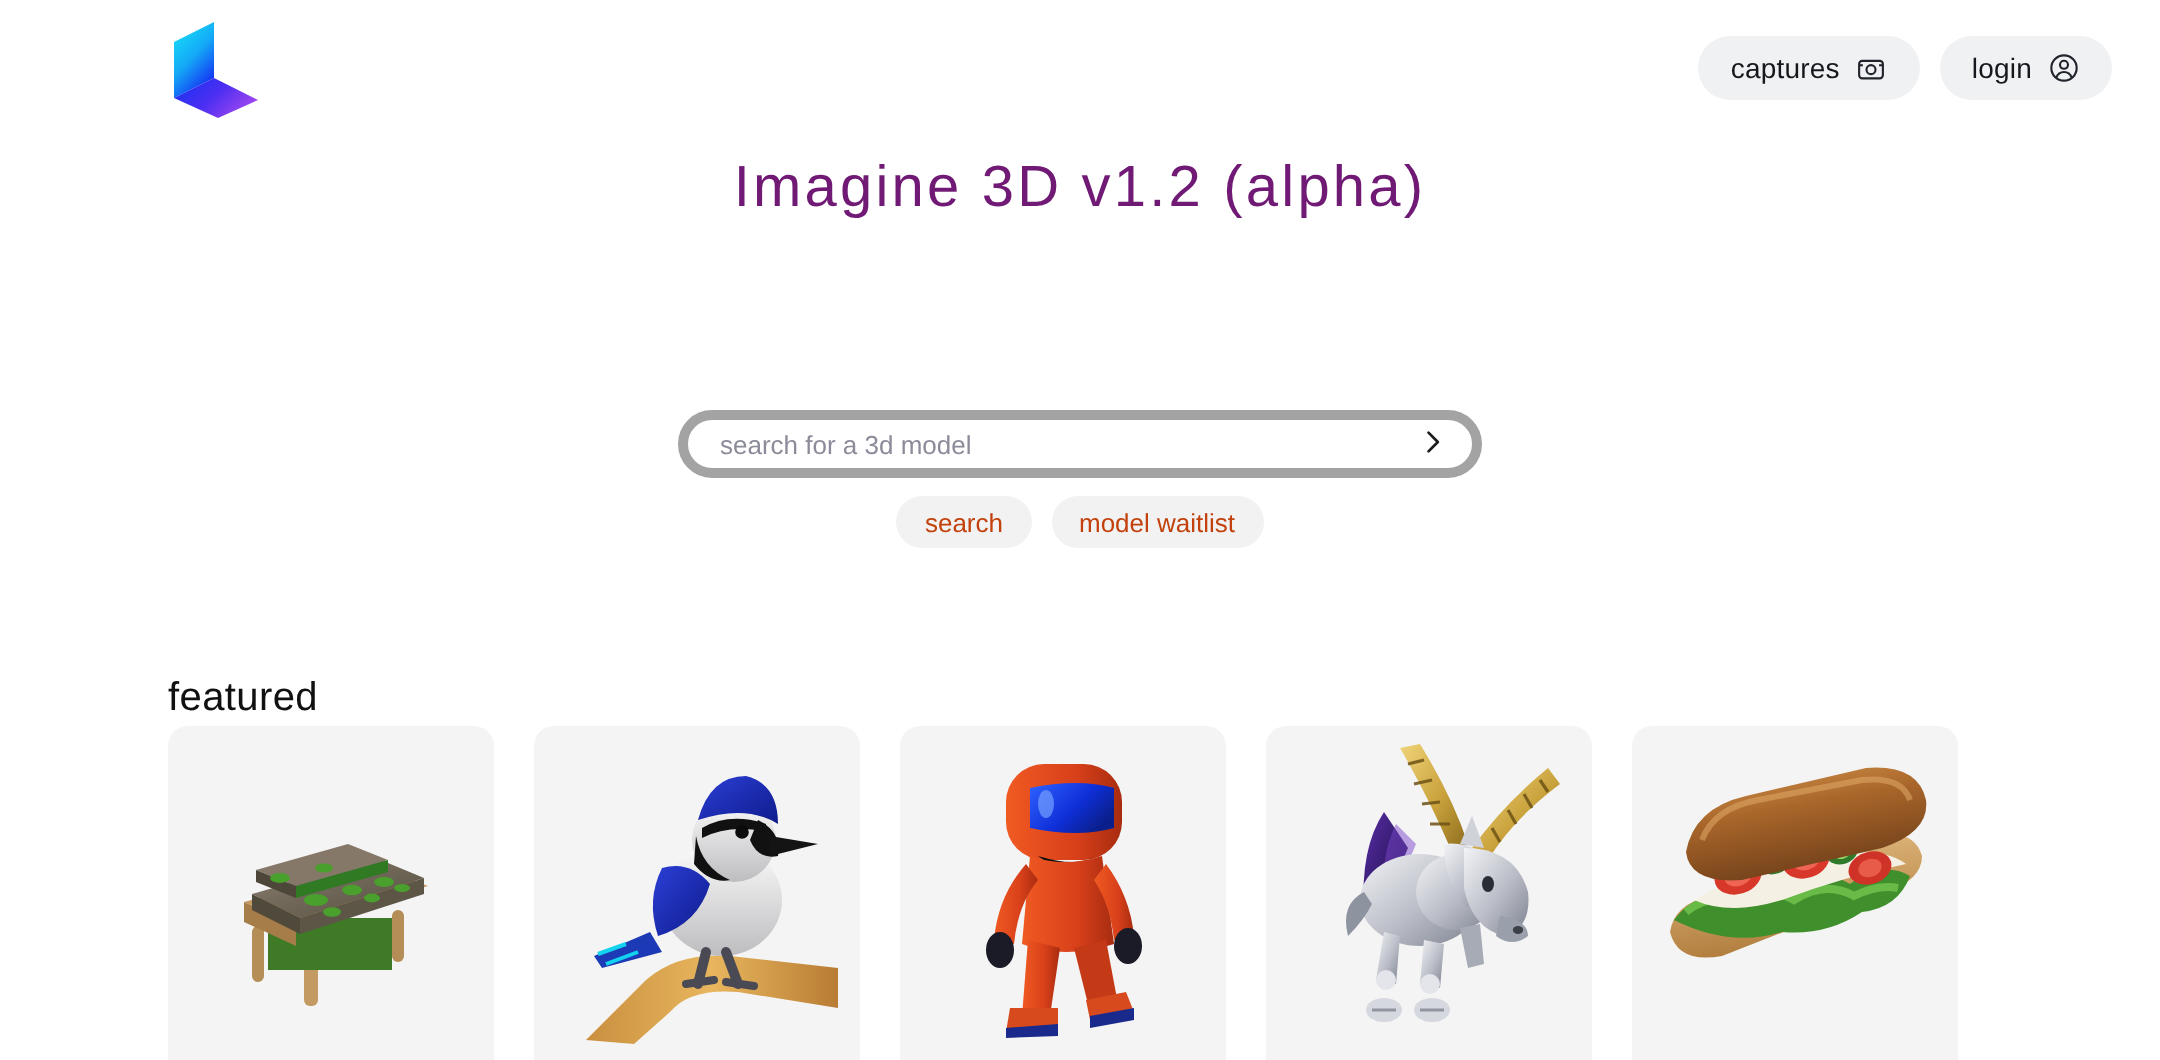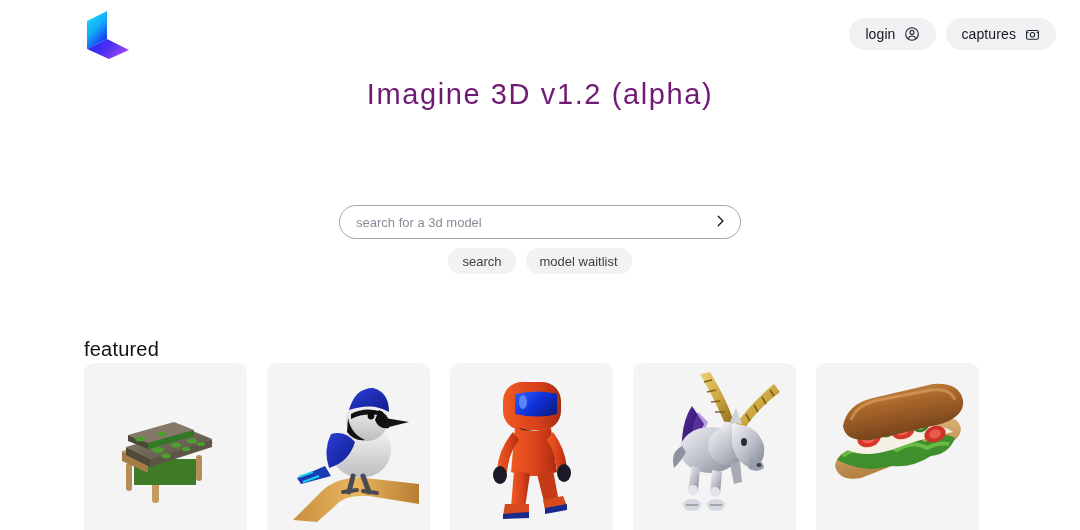--- a/index.html
+++ b/index.html
@@ -99,21 +99,21 @@
     top: 205px; left: 0;
     width: 1080px;
     display: flex;
     justify-content: center;
   }
 
   .search-box {
     position: relative;
     width: 402px;
     height: 34px;
-    border: 1px solid #a3a3a3;
+    border: 5px solid #a3a3a3;
     border-radius: 17px;
     background: #ffffff;
     display: flex;
     align-items: center;
   }
 
   .search-input {
     flex: 1;
     height: 100%;
     border: none;
@@ -150,21 +150,21 @@
     justify-content: center;
     gap: 10px;
   }
 
   .cta-btn {
     height: 26px;
     padding: 0 14px;
     border: none;
     border-radius: 13px;
     background: #f2f2f2;
-    color: #404040;
+    color: #c2410c;
     font-family: "Liberation Sans", sans-serif;
     font-size: 13px;
     cursor: pointer;
     white-space: nowrap;
   }
 
   
   .featured-title {
     position: absolute;
     top: 314px; left: 84px;
@@ -222,38 +222,38 @@
         </linearGradient>
       </defs>
       <polygon points="2,12 22,2 22,30 2,40" fill="url(#gPanel)"></polygon>
       <polygon points="2,40 22,30 44,41 24,50" fill="url(#gBase)"></polygon>
     </svg>
   </div>
 
   <div class="header-actions">
 
     <button class="pill-btn">
-      <span>login</span>
-      <span class="glyph">
-        <svg width="16" height="16" viewBox="0 0 24 24" fill="none" stroke="currentColor" stroke-width="1.6">
-          <circle cx="12" cy="12" r="9.5"></circle>
-          <circle cx="12" cy="9.6" r="3"></circle>
-          <path d="M6.2 19.2c1.1-2.8 3.2-4.2 5.8-4.2s4.7 1.4 5.8 4.2"></path>
-        </svg>
-      </span>
-    </button>
-
-    <button class="pill-btn">
       <span>captures</span>
       <span class="glyph">
         <svg width="15" height="15" viewBox="0 0 24 24" fill="none" stroke="currentColor" stroke-width="1.7">
           <rect x="2.5" y="5.5" width="19" height="14" rx="2.5"></rect>
           <circle cx="12" cy="12.5" r="3.6"></circle>
           <line x1="2.5" y1="9" x2="5.5" y2="9"></line>
           <line x1="18.5" y1="9" x2="21.5" y2="9"></line>
+        </svg>
+      </span>
+    </button>
+
+    <button class="pill-btn">
+      <span>login</span>
+      <span class="glyph">
+        <svg width="16" height="16" viewBox="0 0 24 24" fill="none" stroke="currentColor" stroke-width="1.6">
+          <circle cx="12" cy="12" r="9.5"></circle>
+          <circle cx="12" cy="9.6" r="3"></circle>
+          <path d="M6.2 19.2c1.1-2.8 3.2-4.2 5.8-4.2s4.7 1.4 5.8 4.2"></path>
         </svg>
       </span>
     </button>
 
   </div>
 </div>
 
 <div class="hero">
   <h1 class="hero-title">Imagine 3D v1.2 (alpha)</h1>
 </div>

